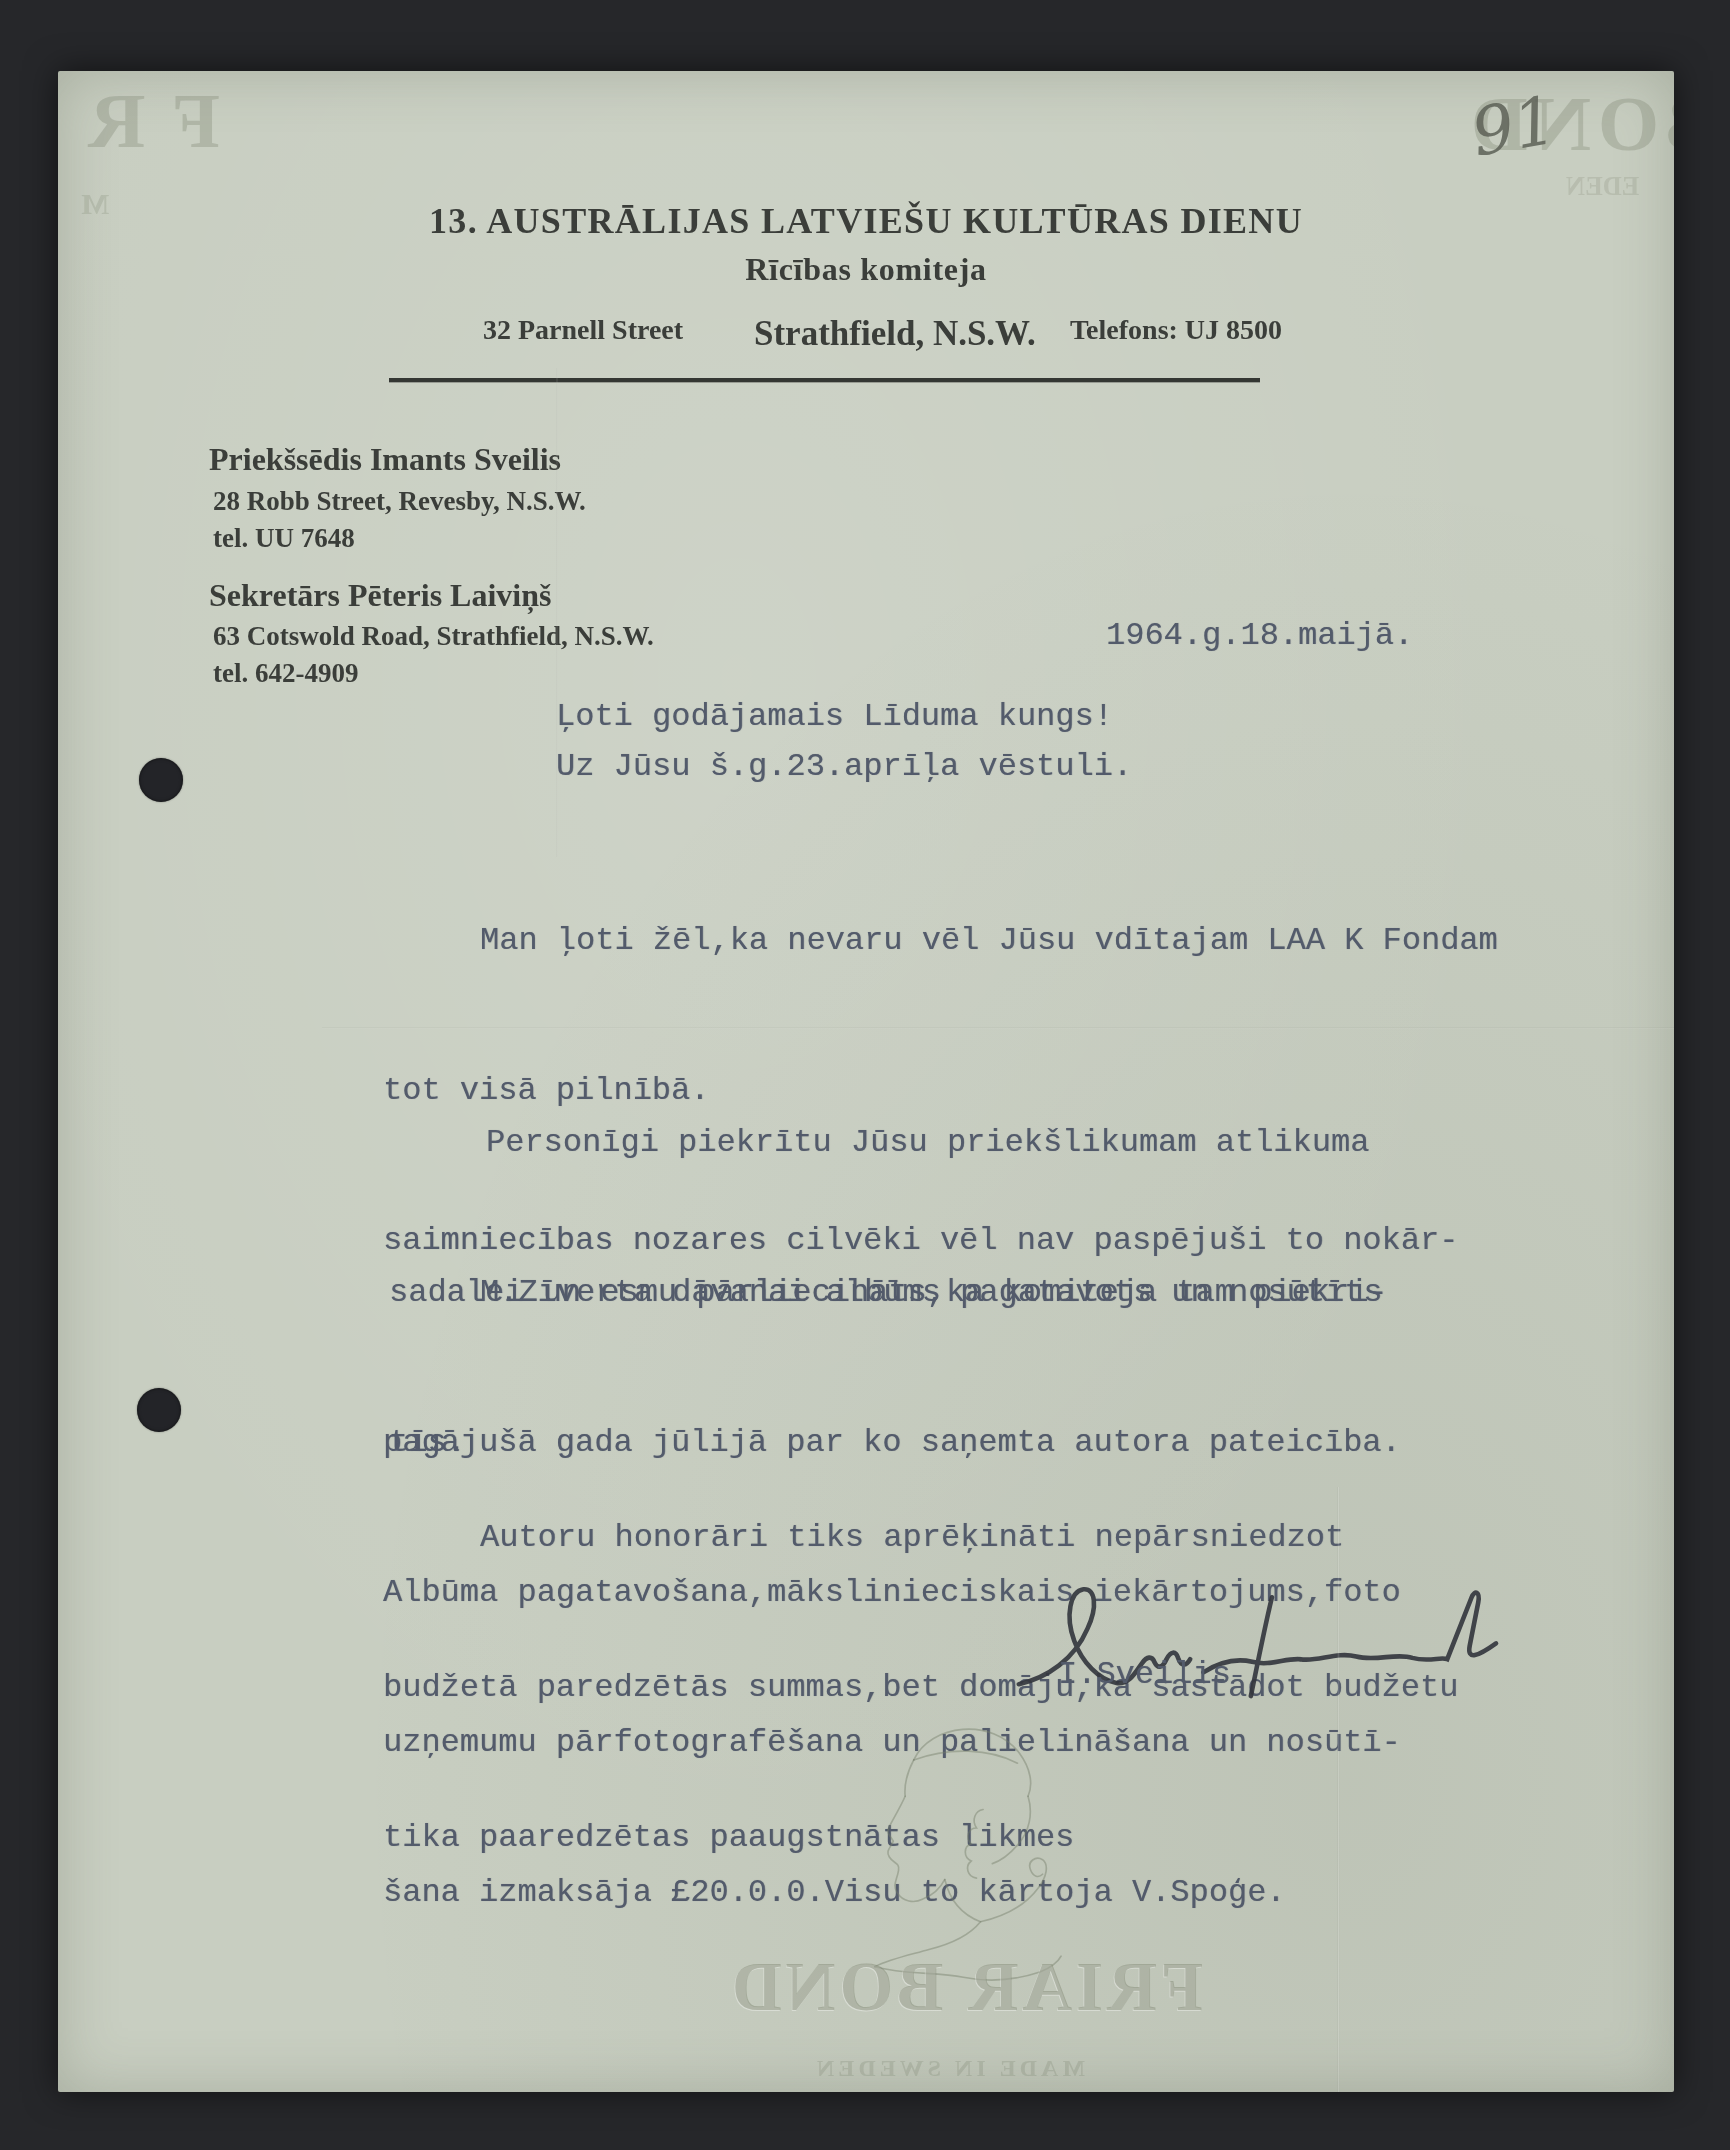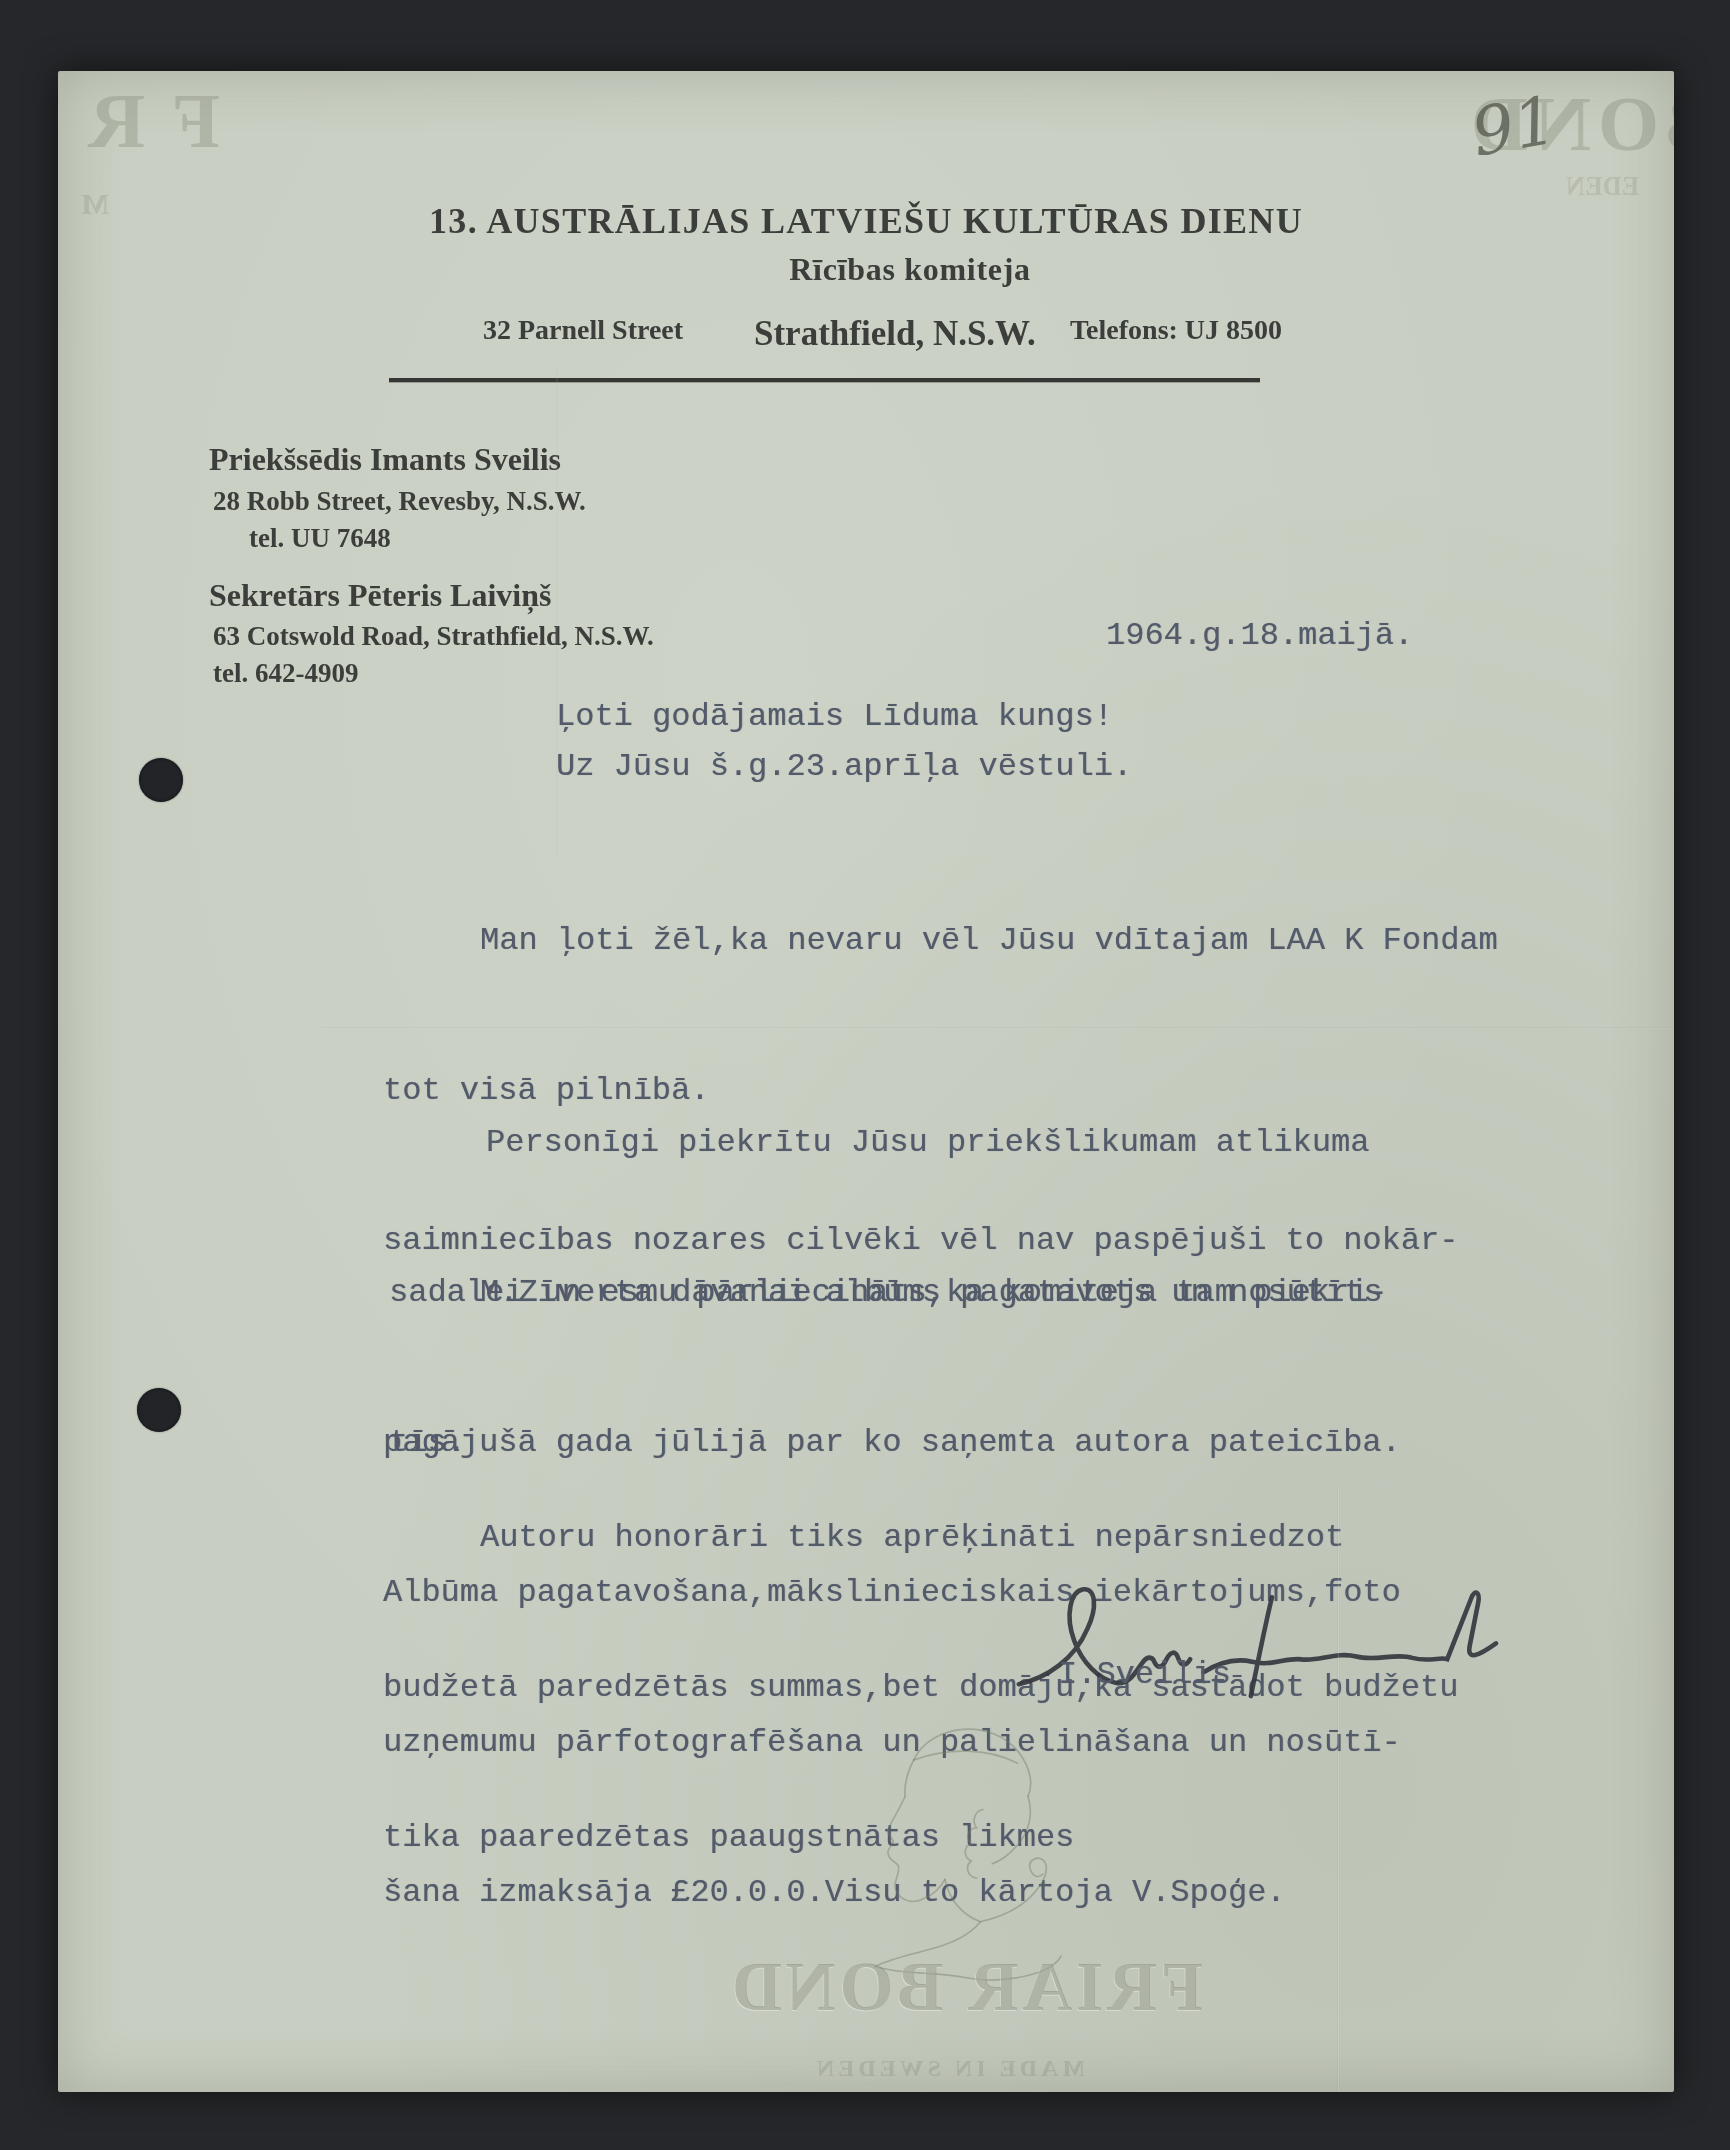--- a/index.html
+++ b/index.html
@@ -39,29 +39,29 @@
   <div id="paper">
 
     <div class="abs wm" style="left:4px;top:5.3px;font-size:79px;letter-spacing:26.4px;">FR</div>
     <div class="abs wm" style="left:22.5px;top:116px;font-size:30px;color:rgba(118,127,106,0.22);">M</div>
     <div class="abs wm" style="left:1406px;top:8px;font-size:79px;letter-spacing:6.6px;">BOND</div>
     <div class="abs wm" style="left:1508px;top:100px;font-size:26.4px;color:rgba(118,127,106,0.20);">EDEN</div>
 
     <div class="abs pencil" style="left:1414px;top:17px;font-size:66px;transform:rotate(-10deg);">91</div>
 
     <div class="abs press lh-title" style="top:129px;font-size:36px;">13. AUSTRĀLIJAS LATVIEŠU KULTŪRAS DIENU</div>
-    <div class="abs press lh-title" style="top:180px;font-size:32px;letter-spacing:0.7px;margin-left:44px;">Rīcības komiteja</div>
+    <div class="abs press lh-title" style="top:180px;font-size:32px;letter-spacing:0.7px;">Rīcības komiteja</div>
     <div class="abs press" style="left:425px;top:243px;font-size:28px;">32 Parnell Street</div>
     <div class="abs press" style="left:696px;top:243px;font-size:35px;">Strathfield, N.S.W.</div>
     <div class="abs press" style="left:1012px;top:243px;font-size:28px;">Telefons: UJ 8500</div>
     <div class="abs rule" style="left:331px;top:307px;width:871px;height:4px;"></div>
 
     <div class="abs press" style="left:151px;top:370px;font-size:32px;">Priekšsēdis Imants Sveilis</div>
     <div class="abs press" style="left:155px;top:415px;font-size:27px;">28 Robb Street, Revesby, N.S.W.</div>
-    <div class="abs press" style="left:155px;top:452px;font-size:27px;margin-left:36px;">tel. UU 7648</div>
+    <div class="abs press" style="left:155px;top:452px;font-size:27px;">tel. UU 7648</div>
     <div class="abs press" style="left:151px;top:506px;font-size:32px;">Sekretārs Pēteris Laiviņš</div>
     <div class="abs press" style="left:155px;top:550px;font-size:27px;text-align:center;">63 Cotswold Road, Strathfield, N.S.W.</div>
     <div class="abs press" style="left:155px;top:587px;font-size:27px;">tel. 642-4909</div>
 
     <div class="abs type" style="left:1048px;top:546px;">1964.g.18.maijā.</div>
 
     <div class="abs type" style="left:498px;top:627px;">Ļoti godājamais Līduma kungs!</div>
     <div class="abs type" style="left:498px;top:677px;">Uz Jūsu š.g.23.aprīļa vēstuli.</div>
 
     <div class="abs type tblock" style="left:325px;top:745px;">

